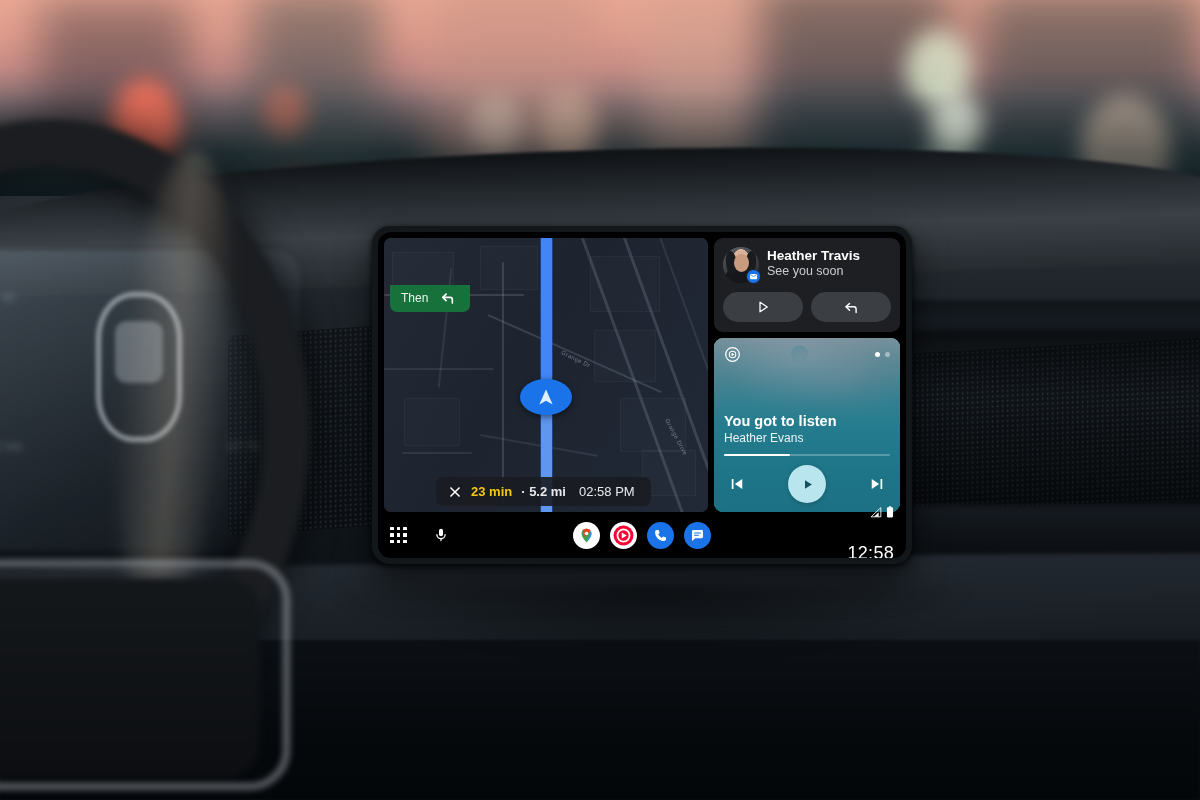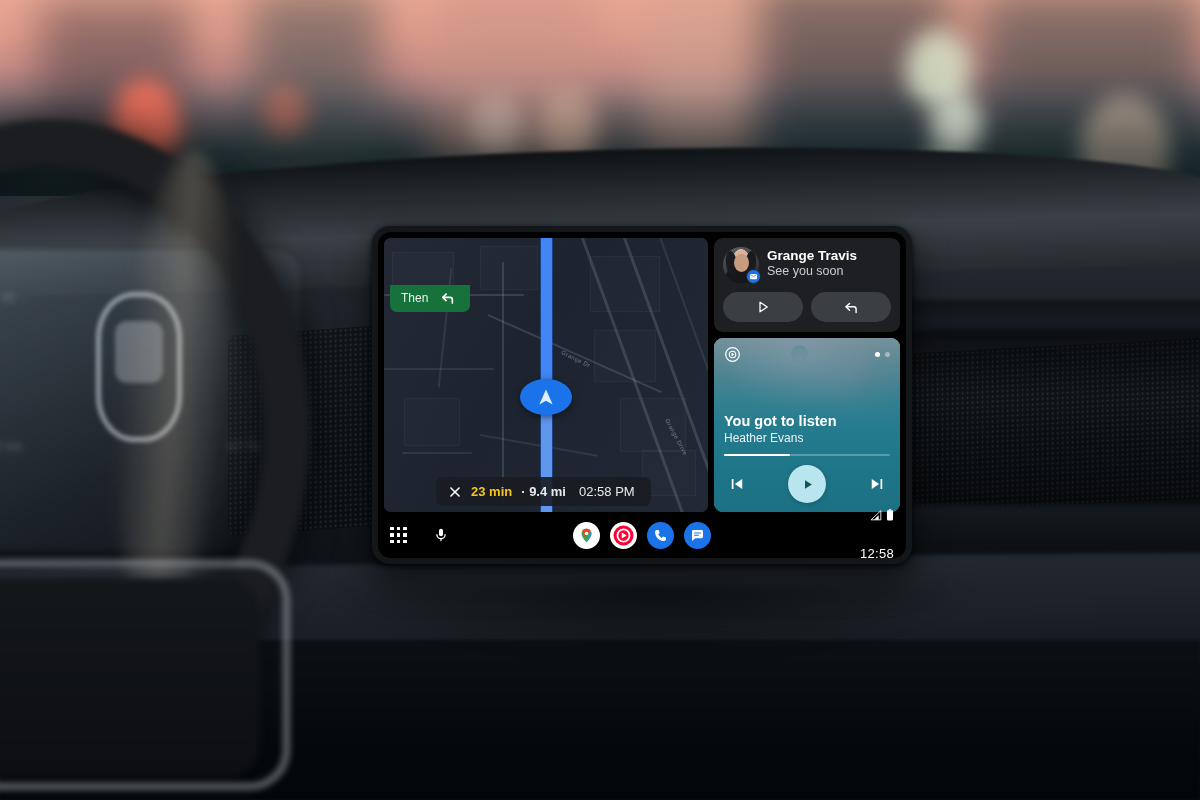--- a/index.html
+++ b/index.html
@@ -338,21 +338,21 @@
     display:flex; align-items:center; padding:0 12px; background:#000;
   }
   .tb-left { display:flex; align-items:center; gap:26px; }
   .tb-center {
     position:absolute; left:50%; transform:translateX(-50%);
     display:flex; align-items:center; gap:10px;
   }
   .app-icon { width:27px; height:27px; border-radius:50%; display:flex; align-items:center; justify-content:center; }
   .tb-right { margin-left:auto; display:flex; flex-direction:column; align-items:flex-end; gap:1px; }
   .status-icons { display:flex; align-items:flex-end; gap:3px; }
-  .tb-clock { color:#fff; font-size:13px; font-weight:400; letter-spacing:.3px;margin-top:24px; }
+  .tb-clock { color:#fff; font-size:18px; font-weight:400; letter-spacing:.3px;margin-top:24px; }
   .grid-dots { display:grid; grid-template-columns:repeat(3,3.5px); gap:3px; }
   .grid-dots i { width:3.5px; height:3.5px; background:#fff; border-radius:.5px; display:block; }
 </style>
 </head>
 <body>
 
 <div id="scene">
 
   <div class="windshield">
     <div class="wbuild" style="left:40px;  top:0;   width:150px; height:160px; background:#4a3e44;"></div>
@@ -451,21 +451,21 @@
               <path d="M9.2 6.2 L4.2 11 L9.2 15.8" fill="none" stroke="#ffffff" stroke-width="2.5" stroke-linecap="round" stroke-linejoin="round"></path>
               <path d="M4.6 11 H15.3 a3.2 3.2 0 0 1 3.2 3.2 V19.6" fill="none" stroke="#ffffff" stroke-width="2.5" stroke-linecap="round" stroke-linejoin="round"></path>
             </svg>
           </div>
 
           <div class="trip-bar">
             <svg width="14" height="14" viewBox="0 0 24 24">
               <path d="M5 5 L19 19 M19 5 L5 19" stroke="#ffffff" stroke-width="2.6" stroke-linecap="round"></path>
             </svg>
             <span class="eta">23 min</span>
-            <span class="dist">· 9.4 mi</span>
+            <span class="dist">· 5.2 mi</span>
             <span class="arr">02:58 PM</span>
           </div>
         </div>
 
         <div class="right-col">
 
           <div class="notif-card">
             <div class="notif-top">
               <div class="avatar-wrap">
                 <div class="avatar">
@@ -475,21 +475,21 @@
                     <div class="body"></div>
                 </div>
                 <div class="badge">
                   <svg width="9" height="9" viewBox="0 0 24 24">
                     <rect x="2.5" y="5" width="19" height="14" rx="2.2" fill="#ffffff"></rect>
                     <path d="M3.6 6.6 L12 12.6 L20.4 6.6" fill="none" stroke="#1a73e8" stroke-width="2"></path>
                   </svg>
                 </div>
               </div>
               <div class="notif-text">
-                <div class="notif-name">Grange Travis</div>
+                <div class="notif-name">Heather Travis</div>
                 <div class="notif-msg">See you soon</div>
               </div>
             </div>
             <div class="notif-actions">
               <div class="pill-btn">
                 <svg width="16" height="16" viewBox="0 0 24 24">
                   <path d="M7.5 4.8 L18.4 12 L7.5 19.2 Z" fill="none" stroke="#ffffff" stroke-width="1.9" stroke-linejoin="round"></path>
                 </svg>
               </div>
               <div class="pill-btn">

